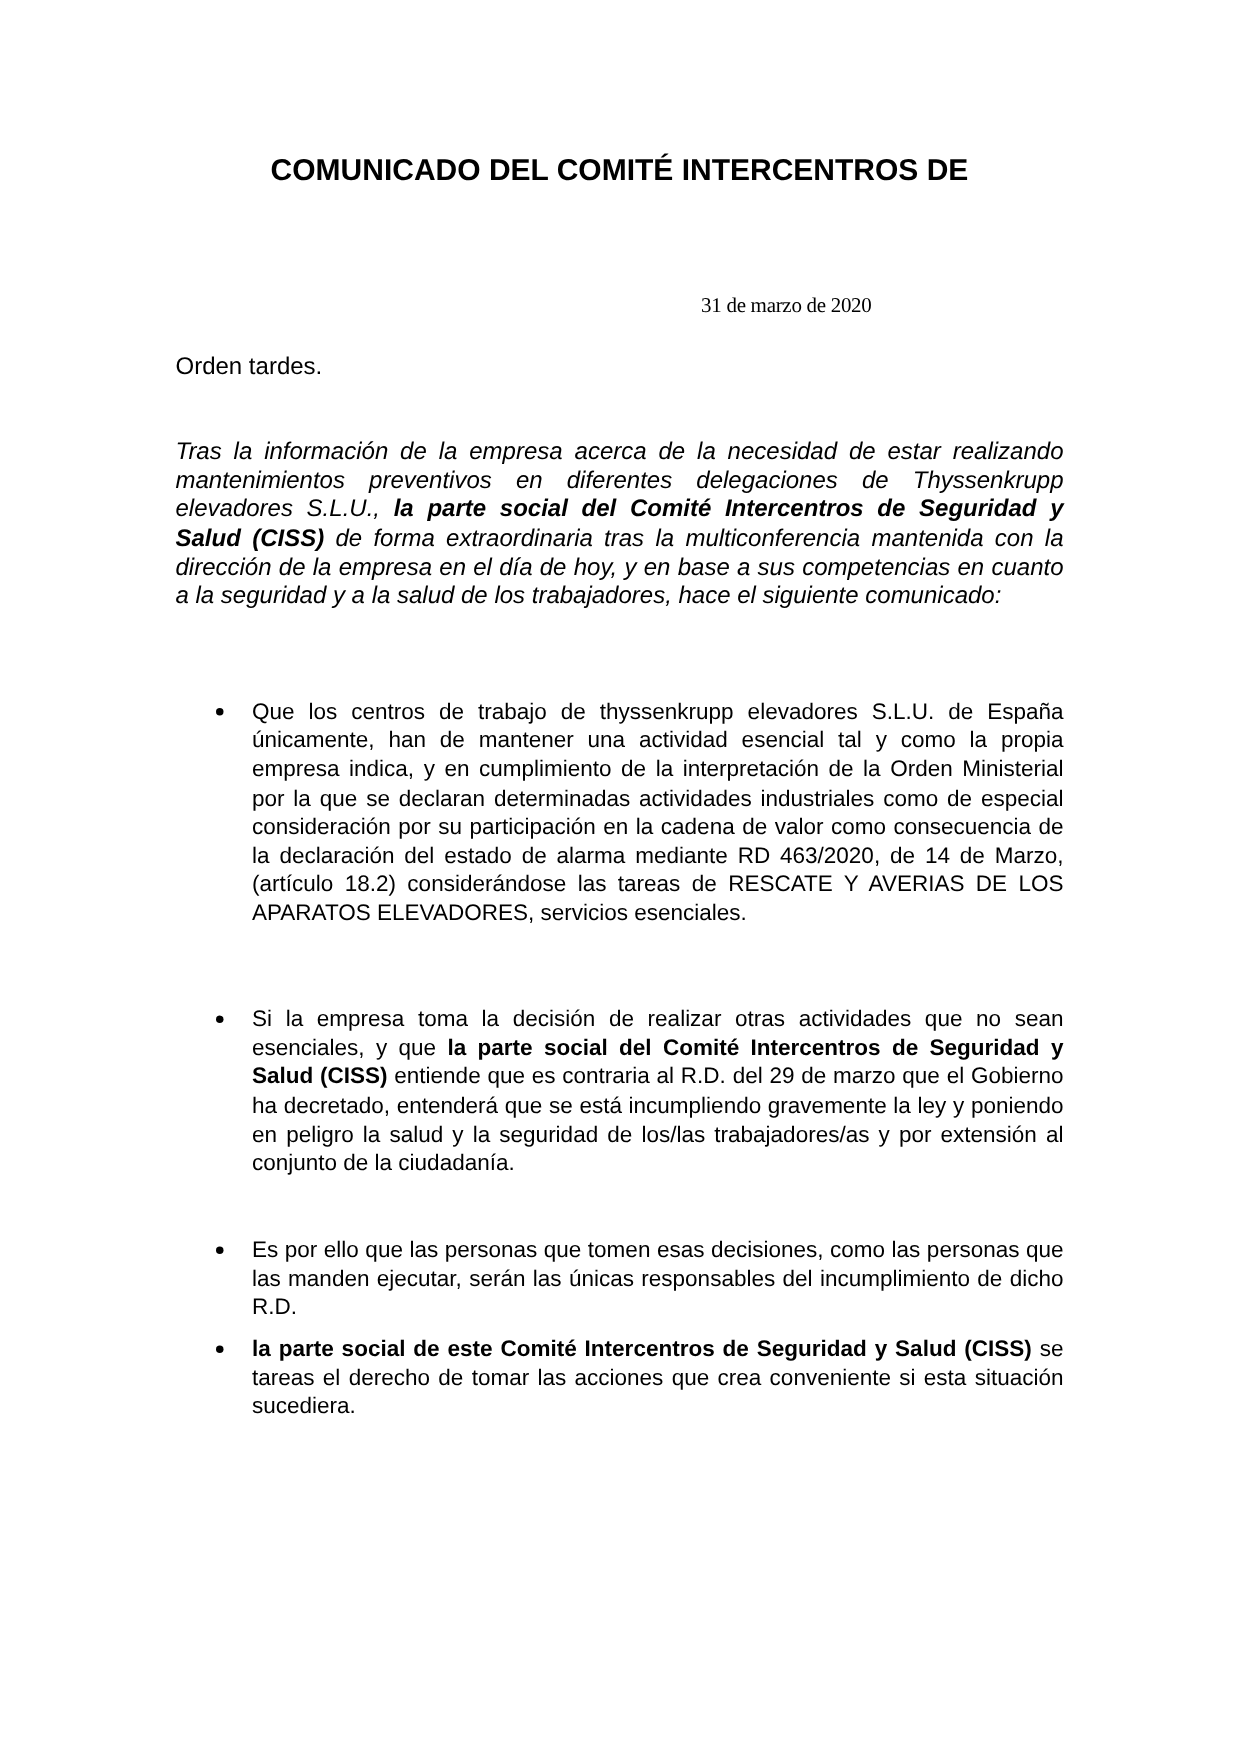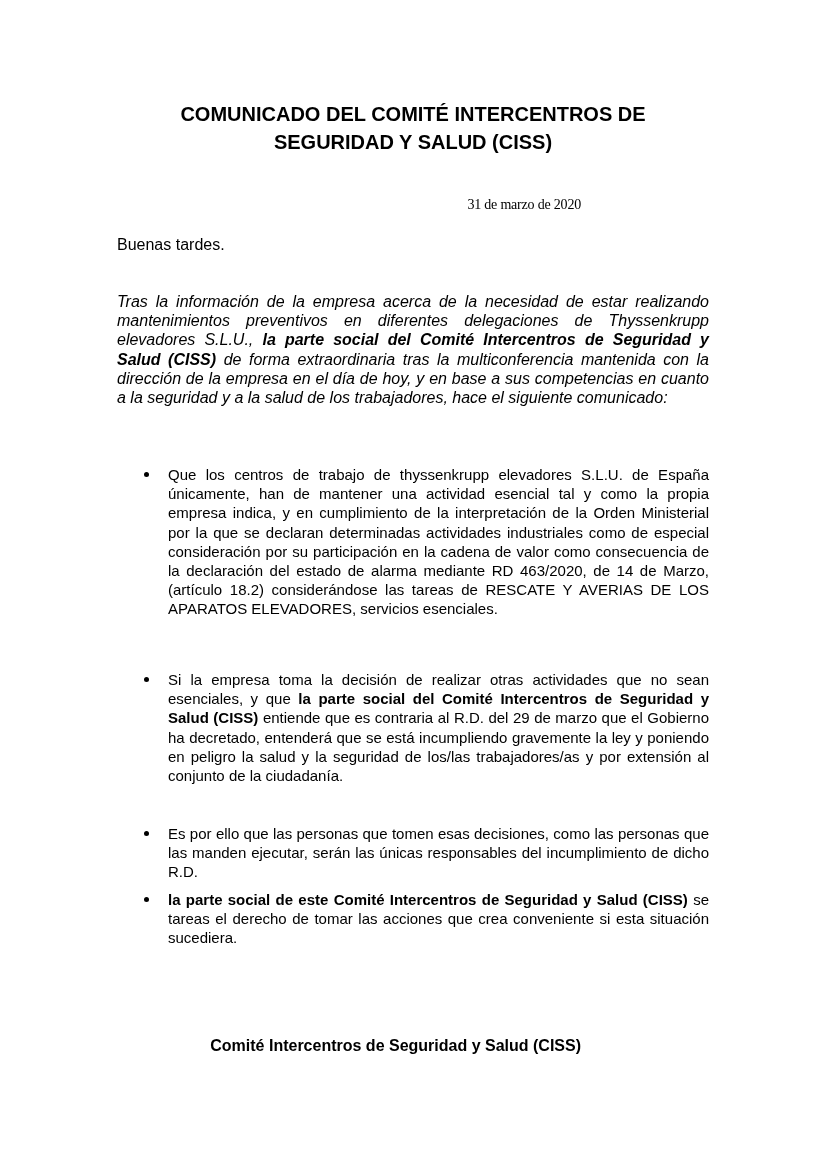--- a/index.html
+++ b/index.html
@@ -101,26 +101,25 @@
       line-height: 19px;
     }
   </style>
 </head>
 <body>
 
 <div class="page">
 
   <h1 class="title">
     <span>COMUNICADO DEL COMITÉ INTERCENTROS DE</span><br>
-    <span>SEGURIDAD Y SALUD (CISS)</span>
   </h1>
 
   <div class="date">31 de marzo de 2020</div>
 
-  <div class="greeting">Buenas tardes.</div>
+  <div class="greeting">Orden tardes.</div>
 
   <p class="para"><span>Tras la información de la empresa acerca de la necesidad de estar realizando mantenimientos preventivos en diferentes delegaciones de Thyssenkrupp elevadores S.L.U., </span><b>la parte social del Comité Intercentros de Seguridad y Salud (CISS)</b><span> de forma extraordinaria tras la multiconferencia mantenida con la dirección de la empresa en el día de hoy, y en base a sus competencias en cuanto  a la seguridad y a la salud de los trabajadores, hace el siguiente comunicado:</span></p>
 
   <ul class="bullets">
     <li class="bullet-item b1">
       <span class="bullet-dot"></span>
       <span>Que los centros de trabajo de thyssenkrupp elevadores S.L.U. de España únicamente, han de mantener una actividad esencial tal y como la propia empresa indica, y en cumplimiento de la interpretación de la Orden Ministerial por la que se declaran determinadas actividades industriales como de especial consideración por su participación en la cadena de valor como consecuencia de la declaración del estado de alarma mediante RD 463/2020, de 14 de Marzo, (artículo 18.2) considerándose las tareas de RESCATE Y AVERIAS DE LOS APARATOS ELEVADORES, servicios esenciales.</span>
     </li>
     <li class="bullet-item b2">
       <span class="bullet-dot"></span>
@@ -129,15 +128,14 @@
     <li class="bullet-item b3">
       <span class="bullet-dot"></span>
       <span>Es por ello que las personas que tomen esas decisiones, como las personas que las manden ejecutar, serán las únicas responsables del incumplimiento de dicho R.D.</span>
     </li>
     <li class="bullet-item b4">
       <span class="bullet-dot"></span>
       <b>la parte social de este Comité Intercentros de Seguridad y Salud (CISS)</b><span> se tareas el derecho de tomar las acciones que crea conveniente si esta situación sucediera.</span>
     </li>
   </ul>
 
-  <div class="signature">Comité Intercentros de Seguridad y Salud (CISS)</div>
 
 </div>
 
 </body></html>

